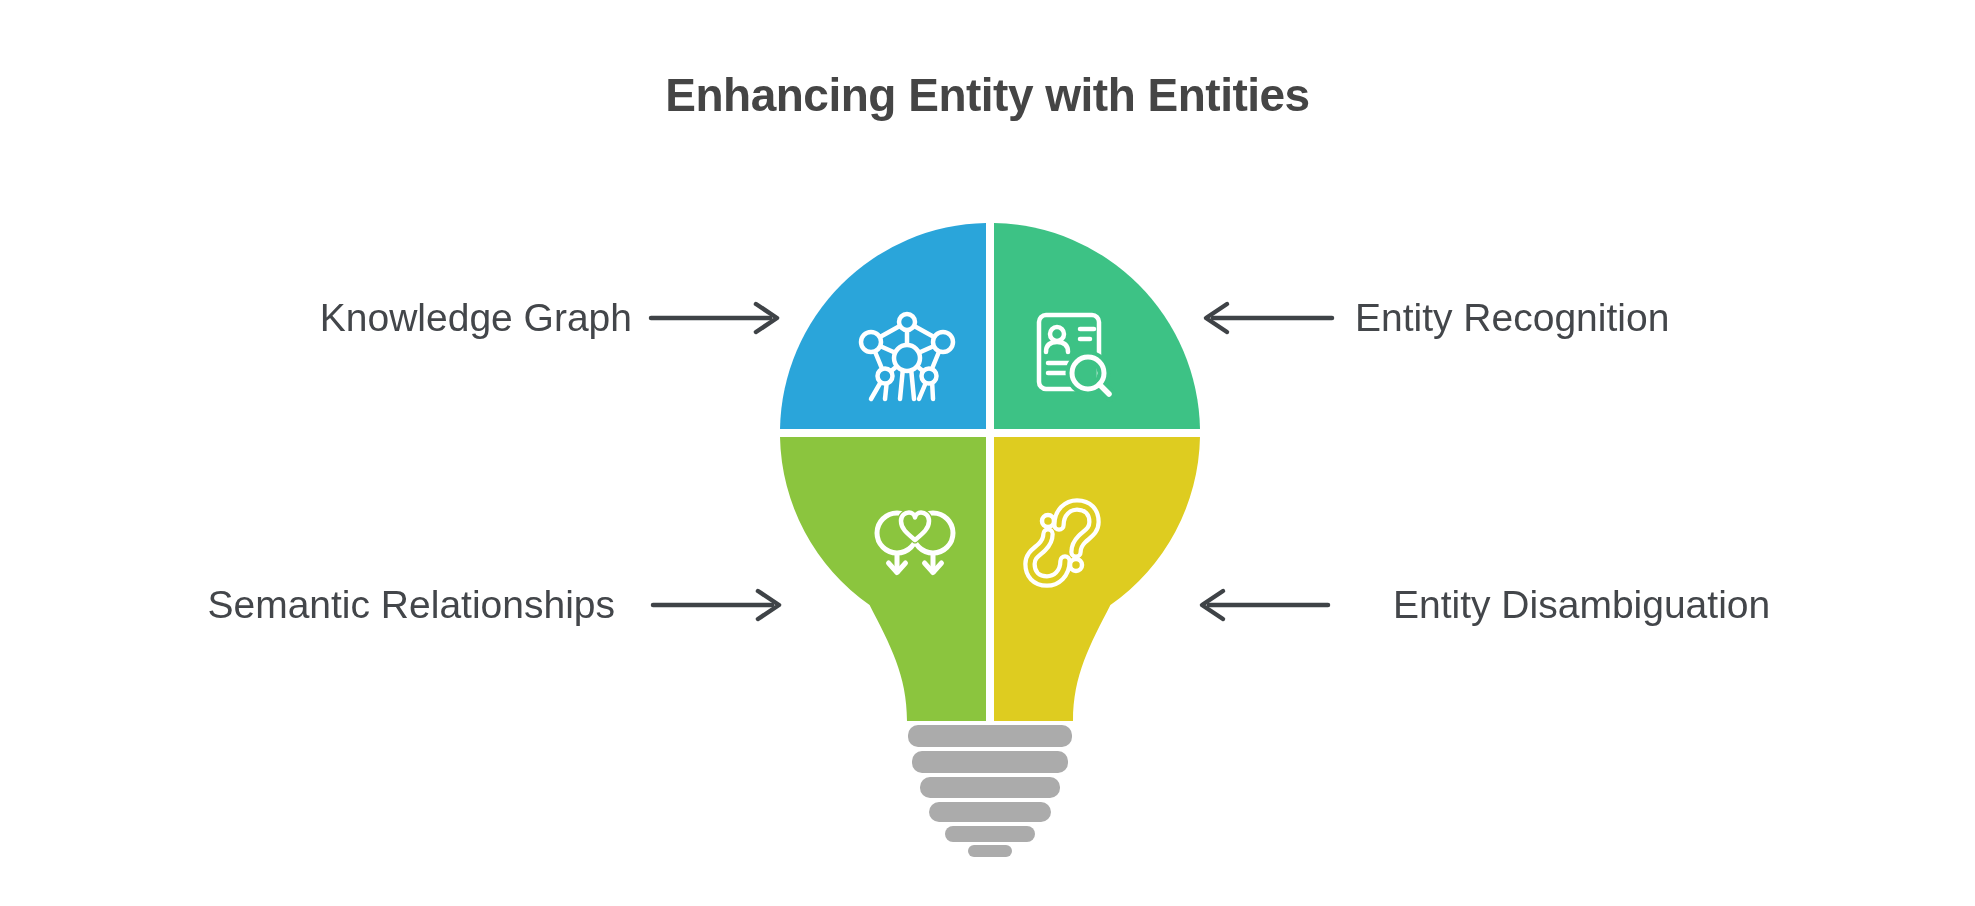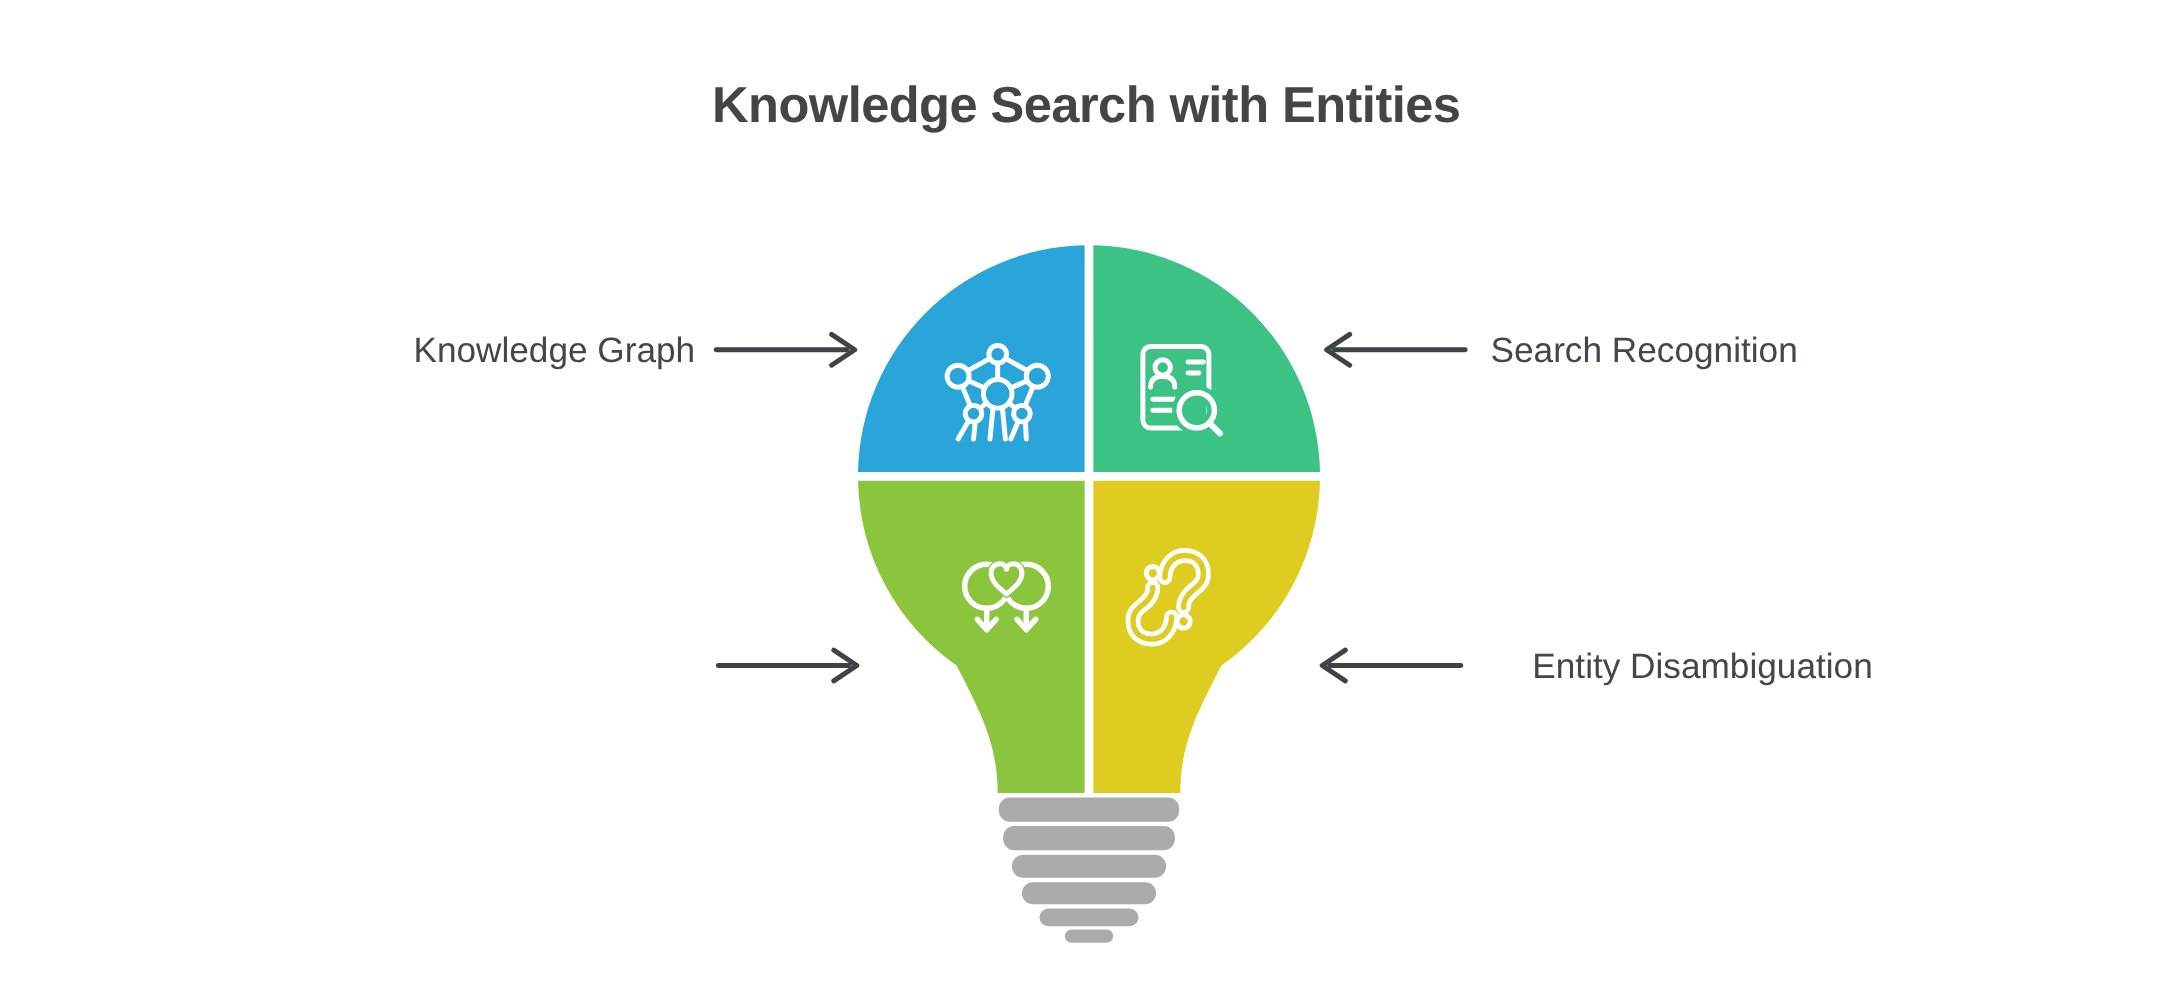--- a/index.html
+++ b/index.html
@@ -20,21 +20,21 @@
     font-size: 46px;
     font-weight: bold;
     letter-spacing: -0.5px;
     color: var(--title_text, #454545);
   }
   .bulb-svg { position: absolute; left: 770px; top: 215px; }
   .label {
     position: absolute;
     height: 44px;
     line-height: 44px;
-    font-size: 32px;
+    font-size: 39px;
     color: var(--label_text, #43464a);
     white-space: nowrap;
   }
   .label-kg { right: 1343px; top: 296px; text-align: right; }
   .label-sr { right: 1360px; top: 583px; text-align: right; }
   .label-er { left: 1355px; top: 296px; }
   .label-ed { left: 1353px; top: 583px; margin-left: 40px; }
   .arrow { position: absolute; }
   .arrow-kg { left: 648px;  top: 296px; }
   .arrow-sr { left: 650px;  top: 583px; }
@@ -65,21 +65,21 @@
   .heart-halo { fill: var(--olive, #8bc53e); stroke: var(--olive, #8bc53e); stroke-width: 7; stroke-linejoin: round; }
   .heart-top  { fill: var(--olive, #8bc53e); stroke: var(--icon_stroke,#fff); stroke-width: 4.5; stroke-linejoin: round; }
   .tube-outer { stroke: var(--icon_stroke,#fff); fill: none; stroke-width: 13.5; stroke-linecap: round; stroke-linejoin: round; }
   .tube-inner-yellow { stroke: var(--yellow,#decc20); fill: none; stroke-width: 5; stroke-linecap: round; stroke-linejoin: round; }
 </style>
 </head>
 <body>
 
 <div class="stage">
 
-  <h1 class="title">Knowledge Search with Entities</h1>
+  <h1 class="title">Enhancing Entity with Entities</h1>
 
   <svg class="bulb-svg" width="440" height="660" viewBox="0 0 440 660" xmlns="http://www.w3.org/2000/svg">
 
     <path class="q-blue" d="M 216 214 L 10 214 A 210 210 0 0 1 216 8 Z"></path>
     <path class="q-green" d="M 224 214 L 430 214 A 210 210 0 0 0 224 8 Z"></path>
     <path class="q-olive" d="M 216 222 L 10 222 A 210 210 0 0 0 99.6 390 C 120 430 137 460 137 506 L 216 506 Z"></path>
     <path class="q-yellow" d="M 224 222 L 430 222 A 210 210 0 0 1 340.4 390 C 320 430 303 460 303 506 L 224 506 Z"></path>
 
     <g>
       <rect class="base-part" x="138" y="510" width="164" height="22" rx="10"></rect>
@@ -151,21 +151,22 @@
       <path class="tube-outer" d="M 36 26 C 36 13 45 6 54 6 C 65 6 71 13 71 23 C 71 32 64 35 59 40 C 55 44 53 47 53 53"></path>
       <path class="tube-inner-yellow" d="M 36 26 C 36 13 45 6 54 6 C 65 6 71 13 71 23 C 71 32 64 35 59 40 C 55 44 53 47 53 53"></path>
       <circle class="ws w45" cx="53" cy="66" r="6"></circle>
       <path class="tube-outer" d="M 42 62 C 42 75 33 82 24 82 C 13 82 7 75 7 65 C 7 56 14 53 19 48 C 23 44 25 41 25 35"></path>
       <path class="tube-inner-yellow" d="M 42 62 C 42 75 33 82 24 82 C 13 82 7 75 7 65 C 7 56 14 53 19 48 C 23 44 25 41 25 35"></path>
       <circle class="ws w45" cx="25" cy="22" r="6"></circle>
     </g>
   </svg>
 
   <div class="label label-kg">Knowledge Graph</div>
-  <div class="label label-er">Search Recognition</div>
+  <div class="label label-er">Entity Recognition</div>
+  <div class="label label-sr">Semantic Relationships</div>
   <div class="label label-ed">Entity Disambiguation</div>
 
   <svg class="arrow arrow-kg" width="145" height="44" viewBox="0 0 145 44">
       <path d="M 3 22 L 122 22"></path>
       <path d="M 108 8 L 129 22 L 108 36"></path>
     </svg>
   <svg class="arrow arrow-sr" width="145" height="44" viewBox="0 0 145 44">
       <path d="M 3 22 L 122 22"></path>
       <path d="M 108 8 L 129 22 L 108 36"></path>
     </svg>

